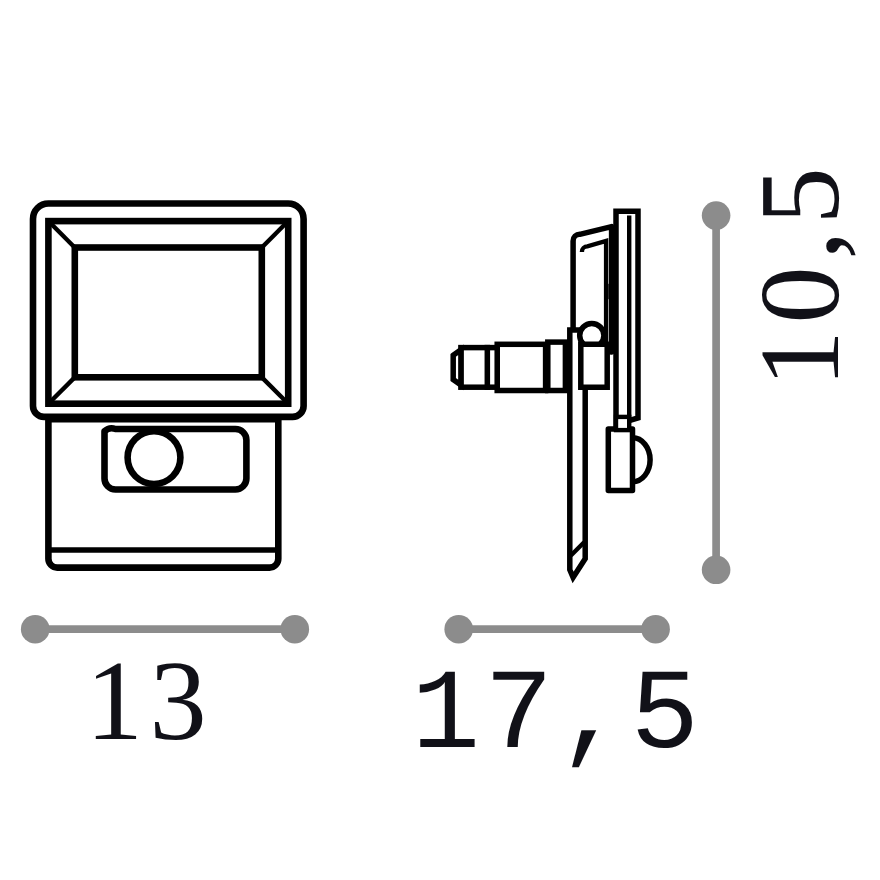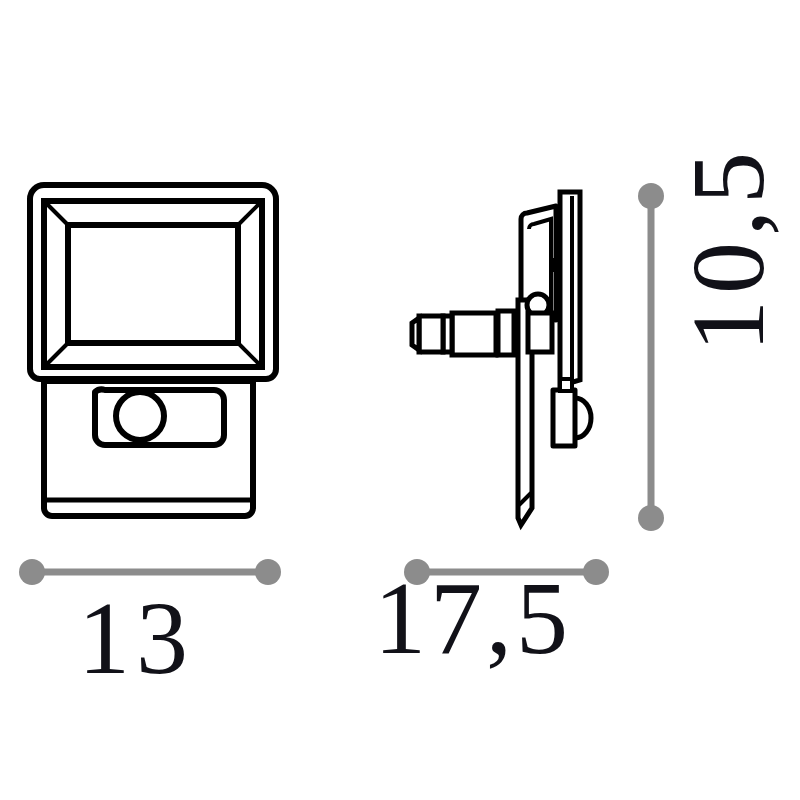--- a/index.html
+++ b/index.html
@@ -36,23 +36,24 @@
   }
   #label-width-front {
     left: 64px;
     top: 586px;
     font-size: 104px;
     letter-spacing: 6px;
     margin-left: 14px;
   }
   #label-width-side {
     left: 374px;
-    top: 566px;
+    top: 600px;
     font-size: 104px;
     letter-spacing: 4px;
+    font-family: Liberation Mono, monospace;
   }
   #label-height-side {
     left: 676px;
     top: 352px;
     font-size: 104px;
     letter-spacing: 6px;
     transform: rotate(-90deg);
     transform-origin: 0 0;
   }
 </style>

